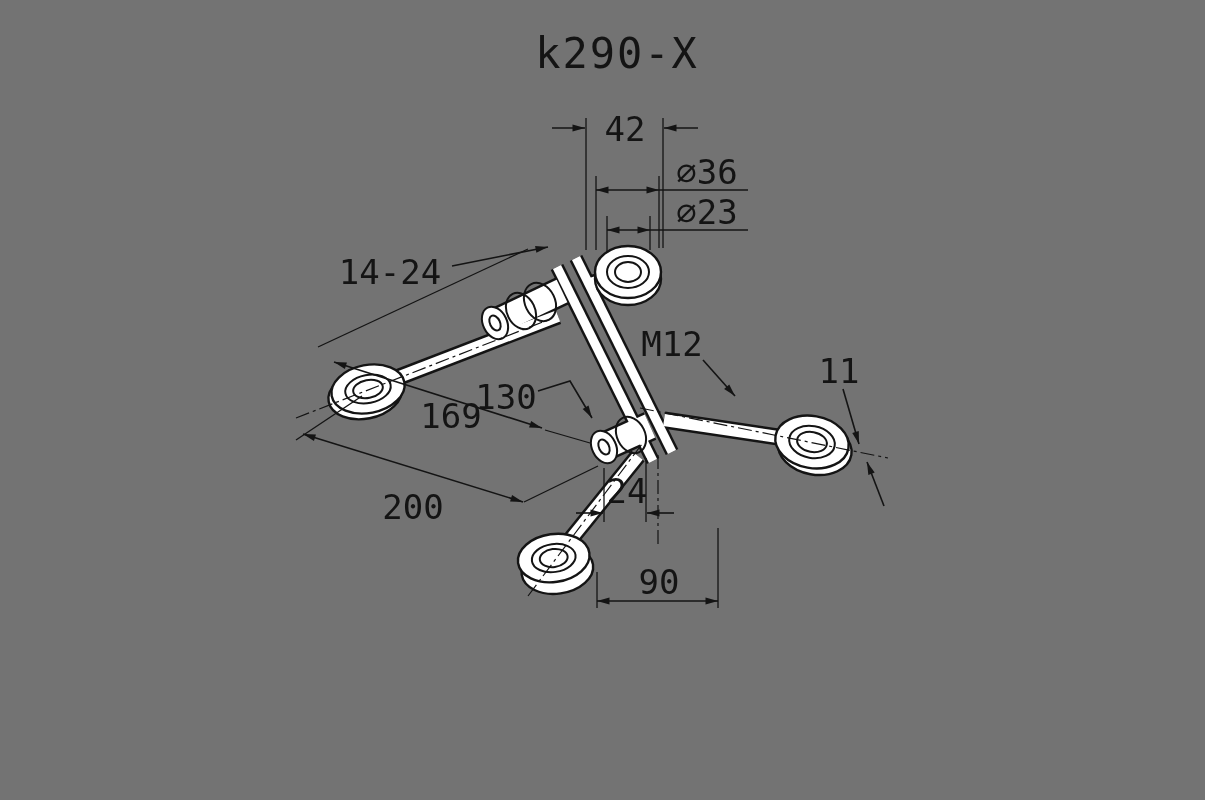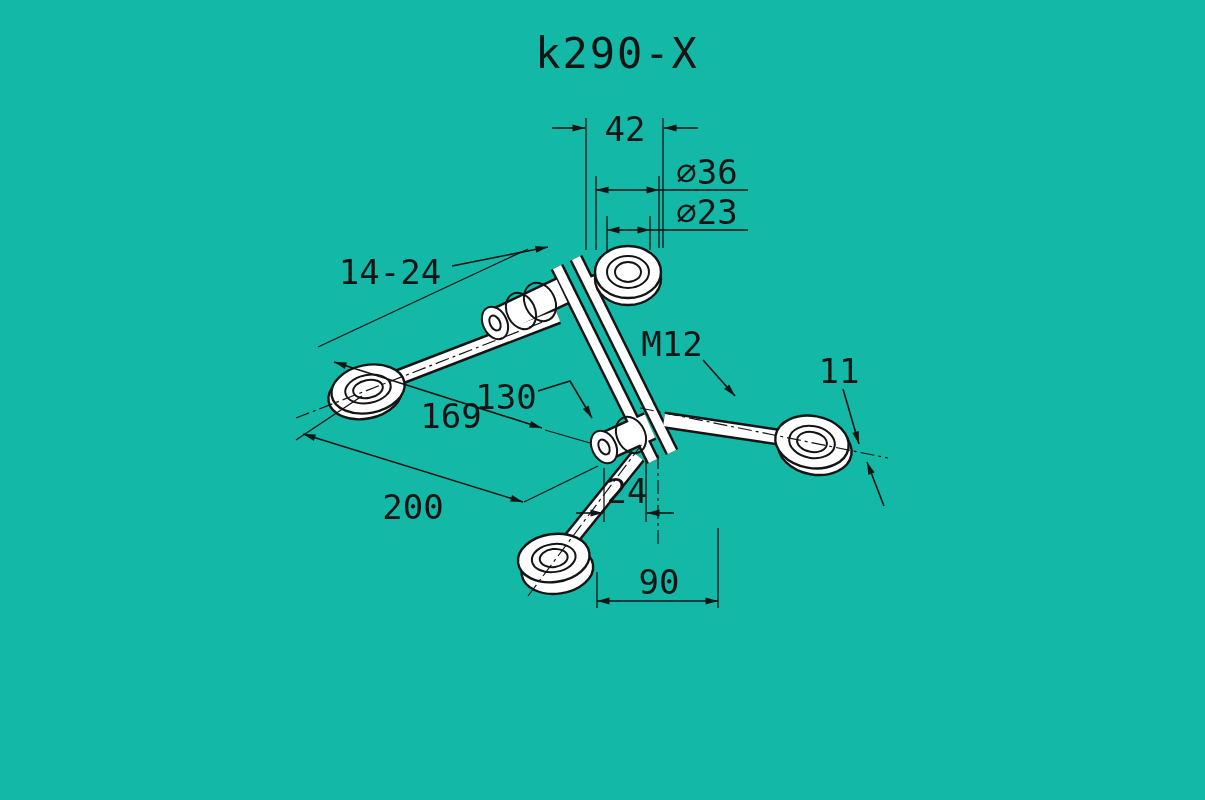--- a/index.html
+++ b/index.html
@@ -1,16 +1,16 @@
 <!DOCTYPE html>
 <html><head>
 <meta charset="utf-8">
 <style>
   html,body{margin:0;padding:0;background:#ffffff;}
-  .page{width:1205px;height:800px;background:#14b8a6;position:relative;overflow:hidden;}
+  .page{width:1205px;height:800px;background:#737373;position:relative;overflow:hidden;}
   svg{display:block;}
   .t{font-family:"DejaVu Sans Mono","DejaVu Sans",monospace;fill:#141414;}
   .title{font-size:42px;letter-spacing:2px;}
   .dim{font-size:34px;}
   .ext{stroke:#141414;stroke-width:1.3;fill:none;}
   .dln{stroke:#141414;stroke-width:1.6;fill:none;}
   .cl{stroke:#141414;stroke-width:1.2;fill:none;stroke-dasharray:14 4 3 4;}
   .bk{stroke:#141414;fill:none;stroke-linecap:butt;}
   .wt{stroke:#ffffff;fill:none;stroke-linecap:butt;}
   .el{fill:#ffffff;stroke:#141414;stroke-width:2.4;}

